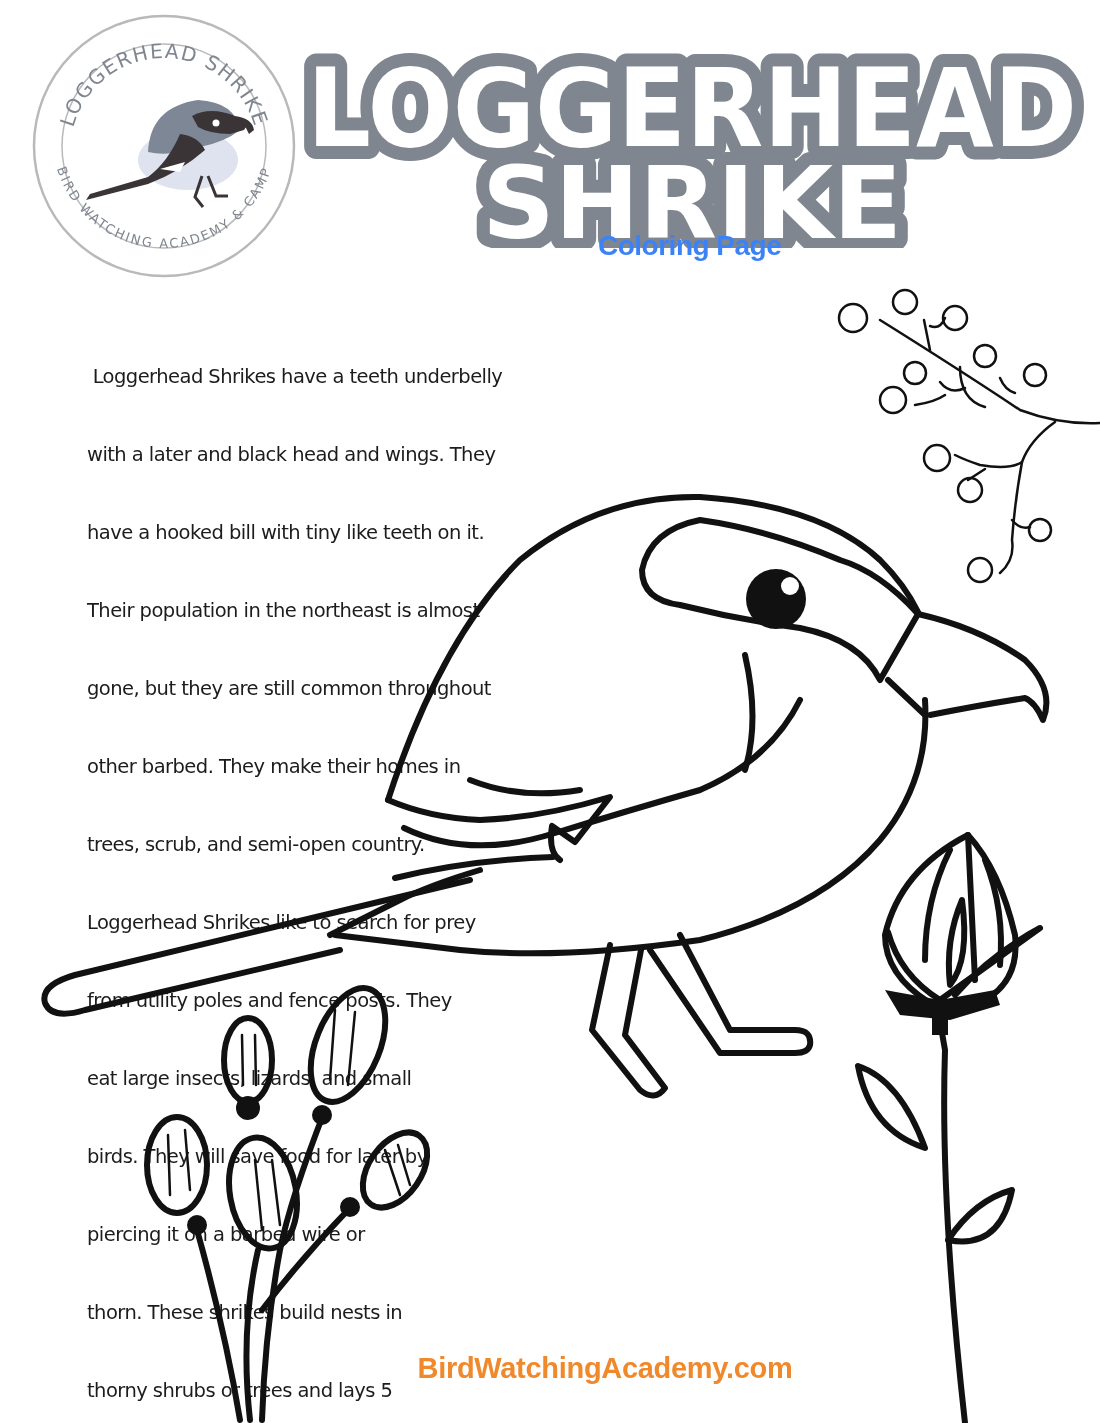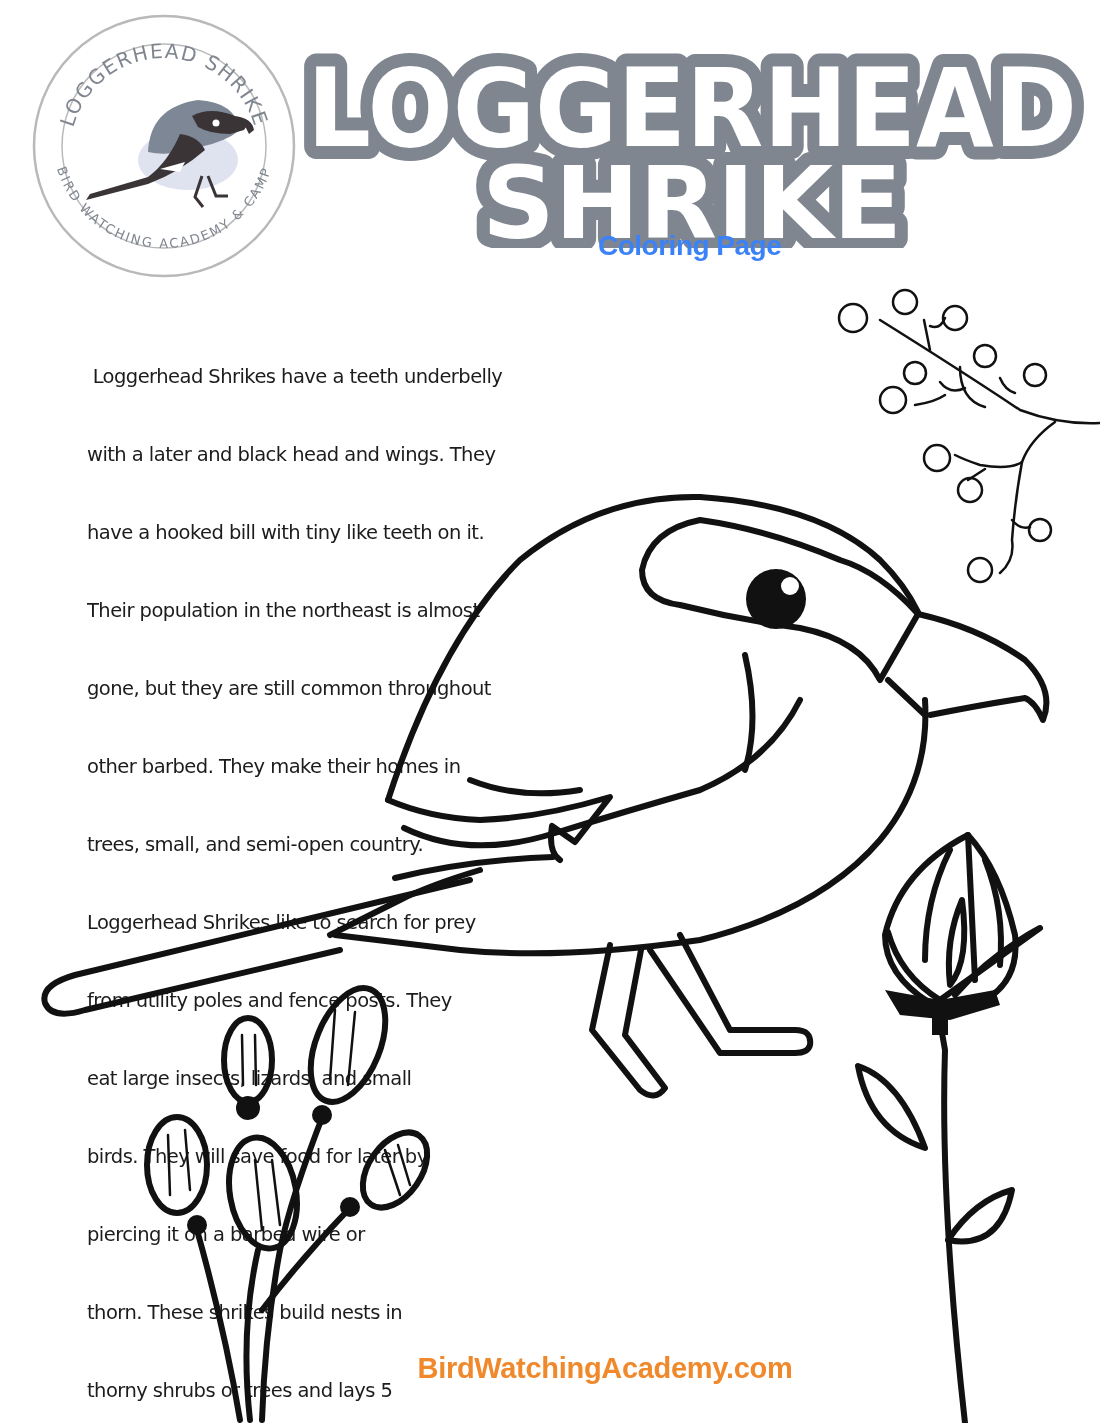--- a/index.html
+++ b/index.html
@@ -51,21 +51,21 @@
 </svg>
 <div class="abs subtitle">Coloring Page</div>
 
 <div class="abs body-text">
   <div> Loggerhead Shrikes have a teeth underbelly</div>
   <div>with a later and black head and wings. They</div>
   <div>have a hooked bill with tiny like teeth on it.</div>
   <div>Their population in the northeast is almost</div>
   <div>gone, but they are still common throughout</div>
   <div>other barbed. They make their homes in</div>
-  <div>trees, small, and semi-open country.</div>
+  <div>trees, scrub, and semi-open country.</div>
   <div>Loggerhead Shrikes like to search for prey</div>
   <div>from utility poles and fence posts. They</div>
   <div>eat large insects, lizards, and small</div>
   <div>birds. They will save food for later by</div>
   <div>piercing it on a barbed wire or</div>
   <div>thorn. These shrikes build nests in</div>
   <div>thorny shrubs or trees and lays 5</div>
   
   
   

